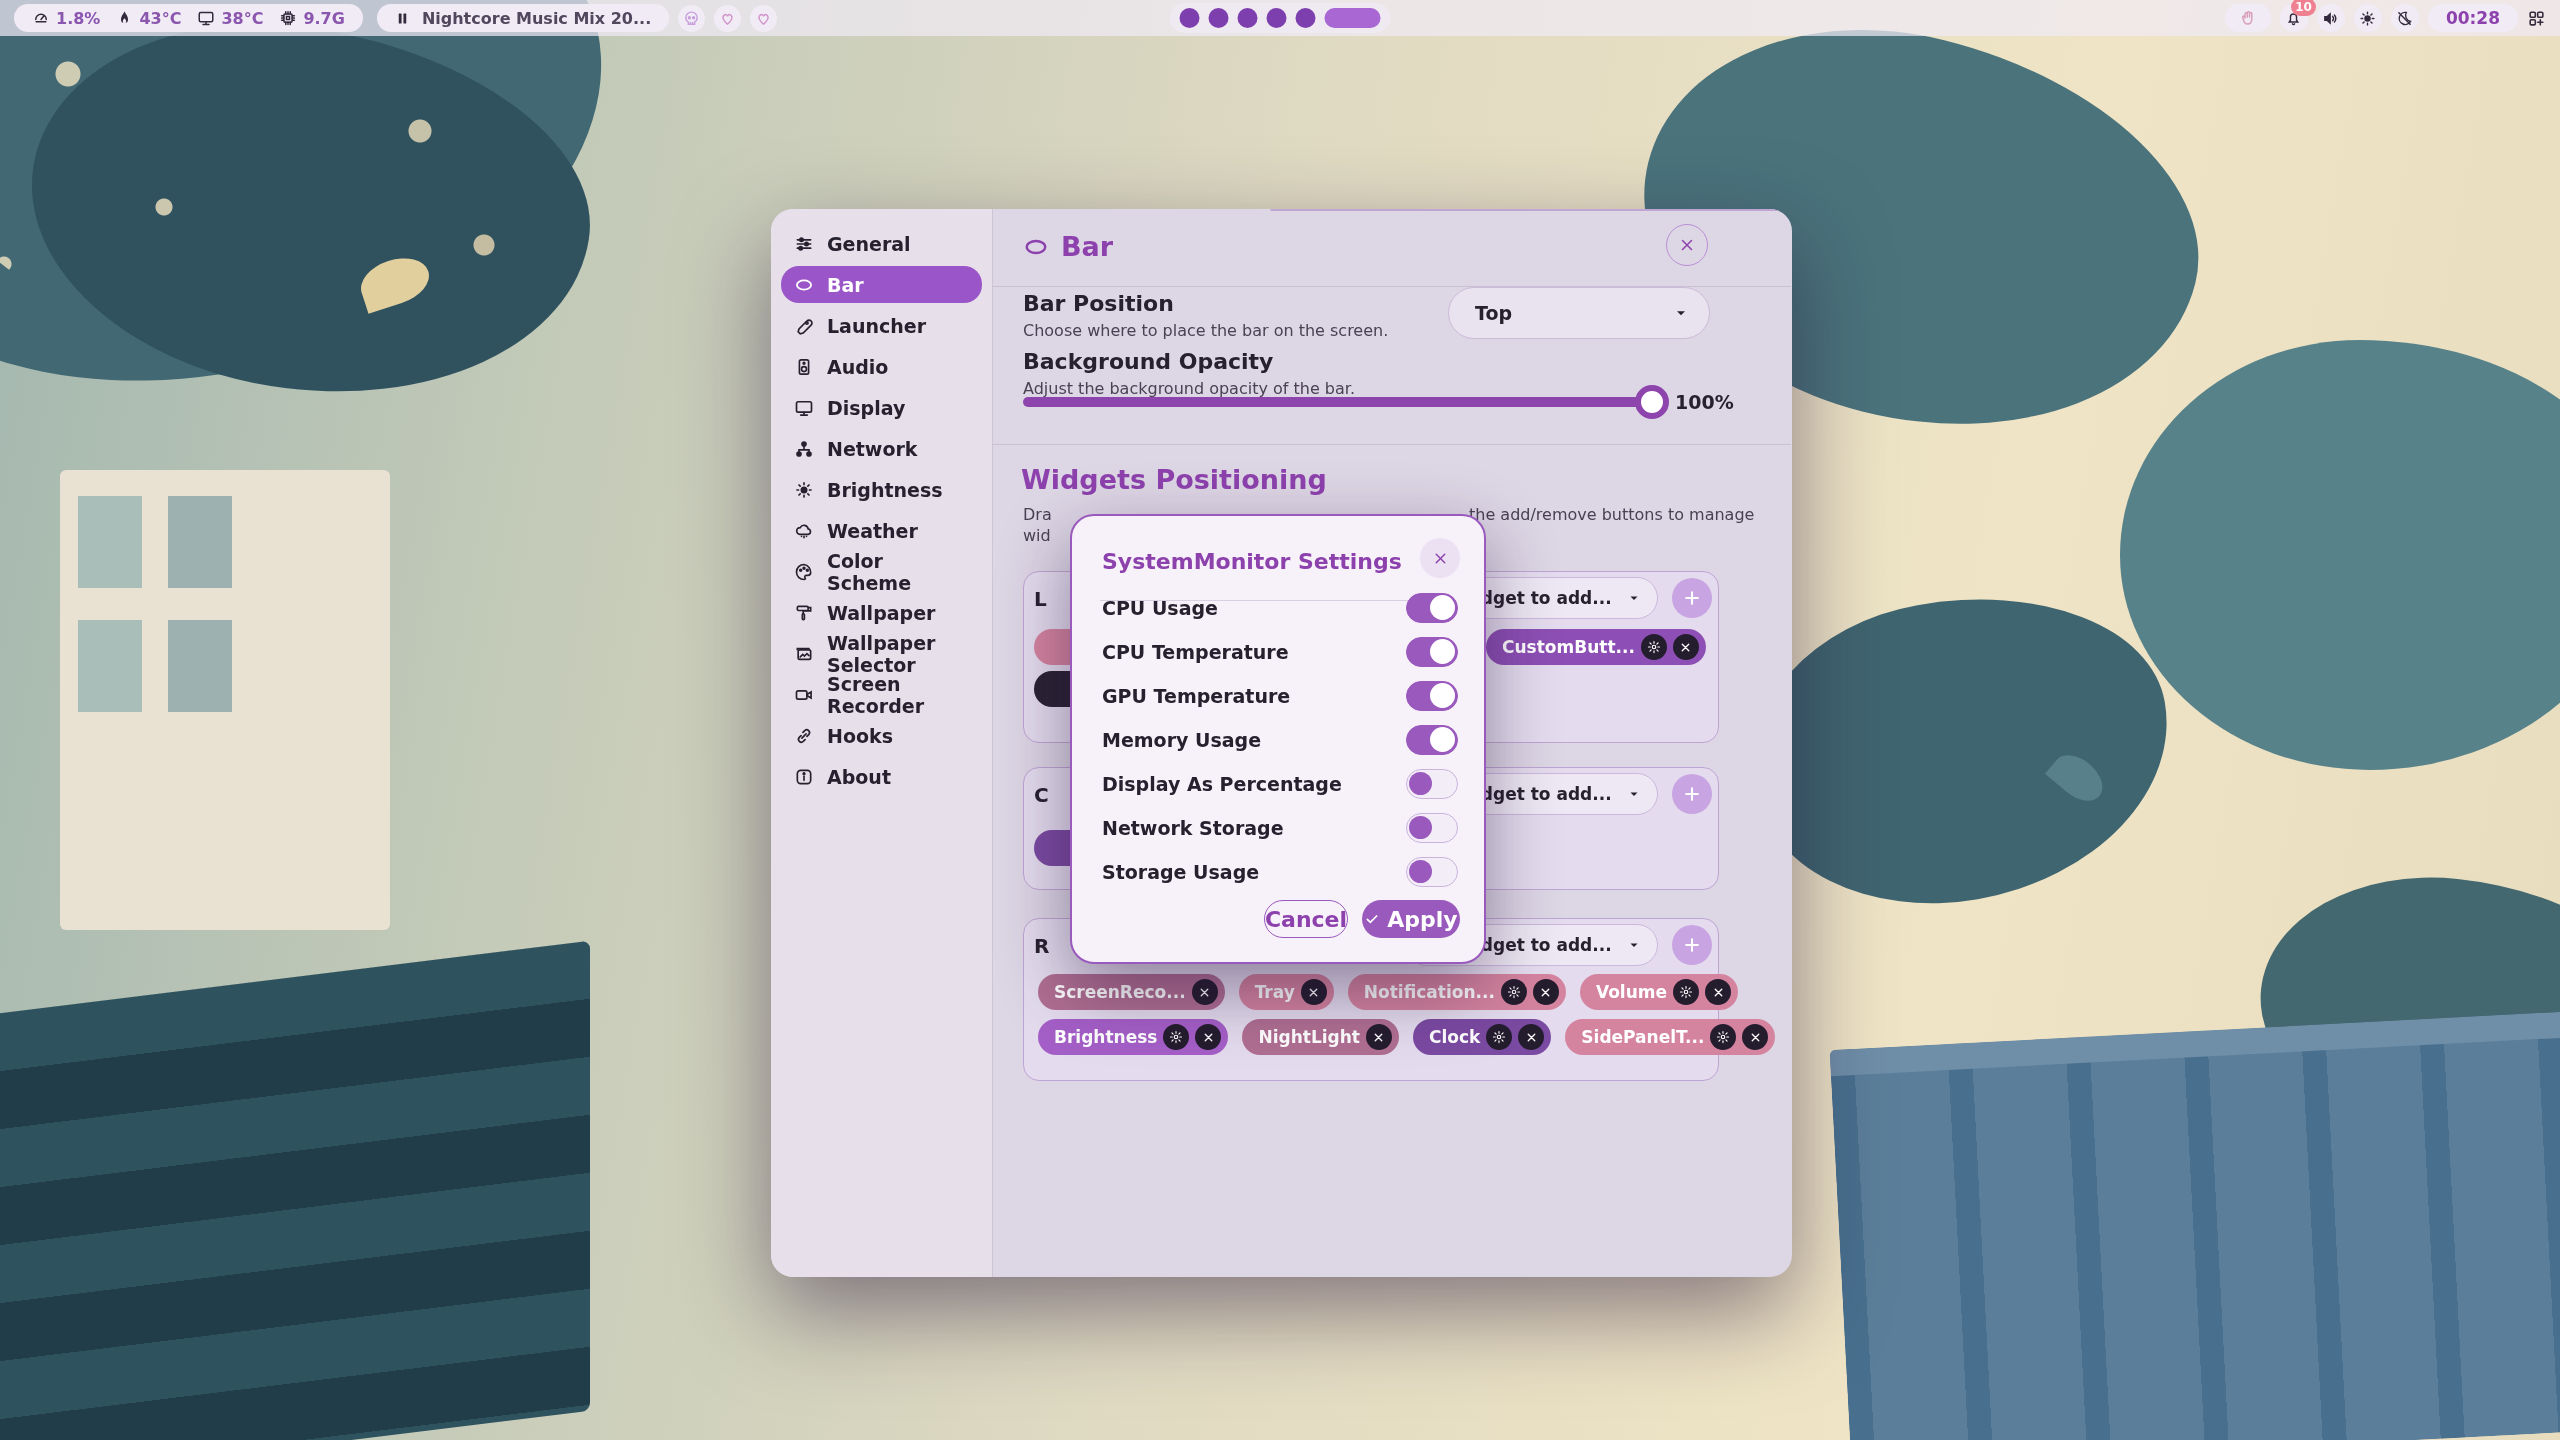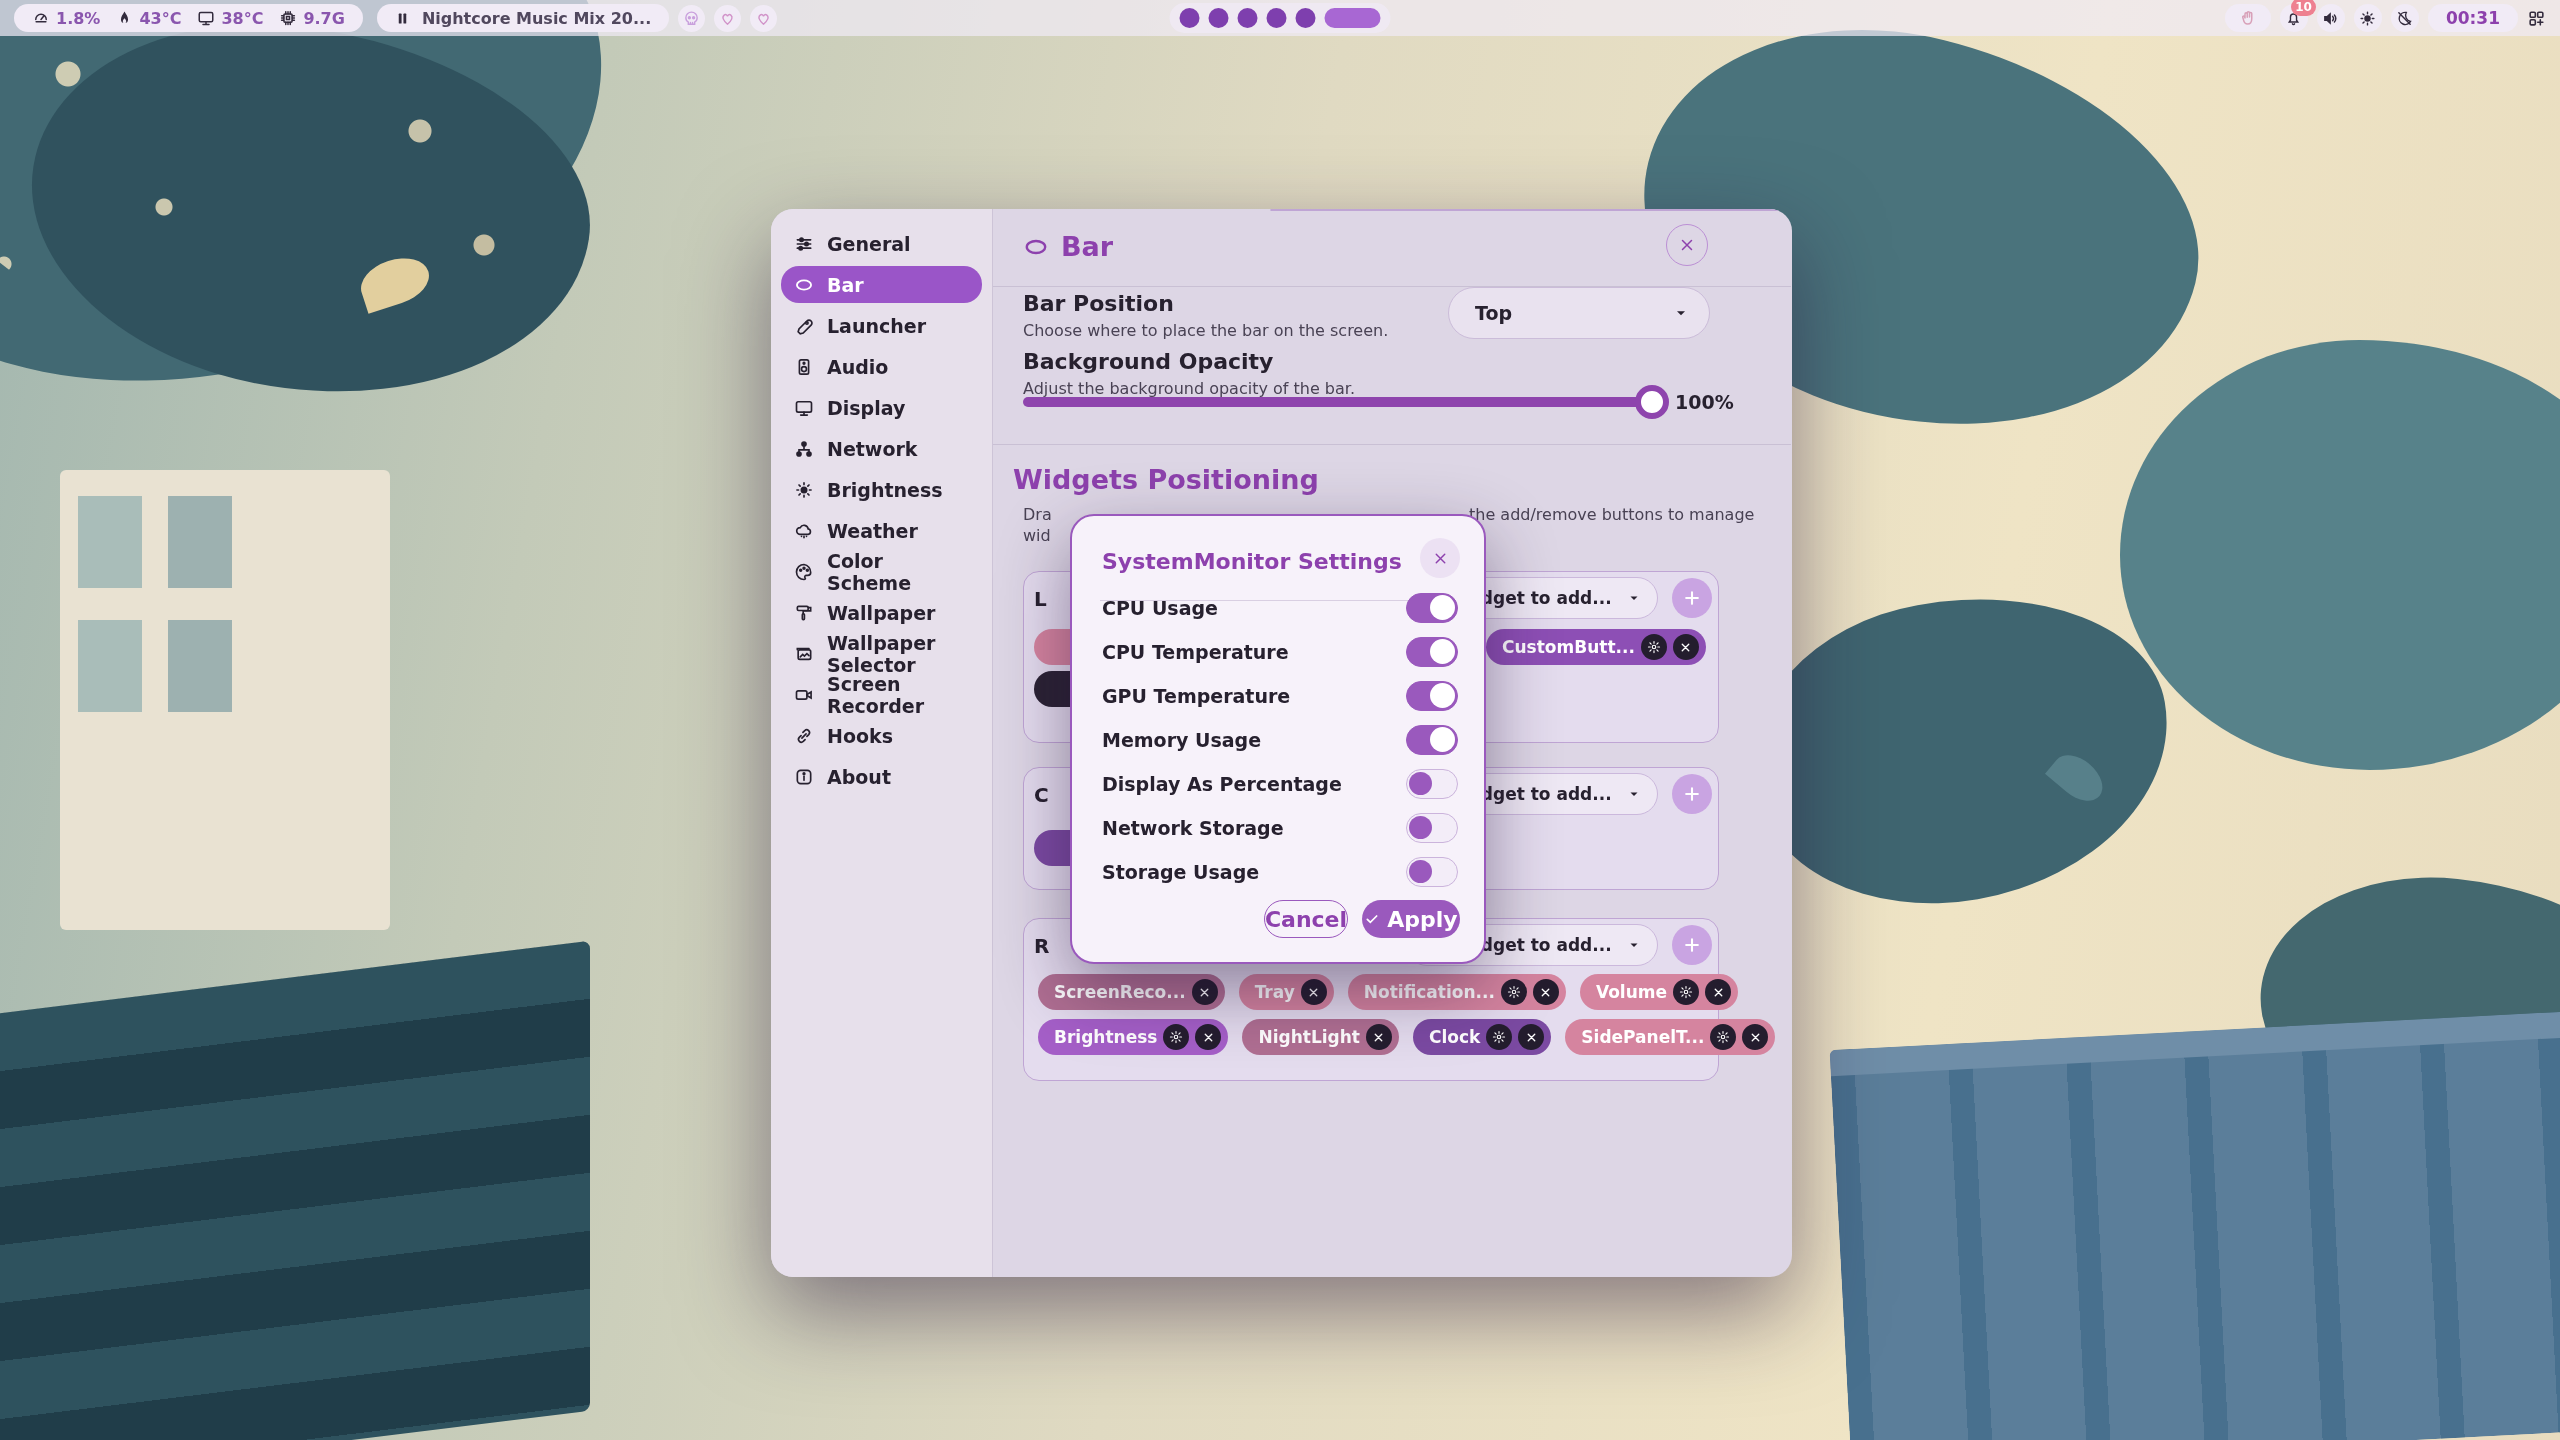--- a/index.html
+++ b/index.html
@@ -210,21 +210,21 @@
             <path d="M12 3v2.2M12 18.8V21M3 12h2.2M18.8 12H21M5.6 5.6l1.6 1.6M16.8 16.8l1.6 1.6M5.6 18.4l1.6-1.6M16.8 7.2l1.6-1.6"></path>
           </svg>
       </div>
       <div class="tb-ico">
         <svg width="17" height="17" viewBox="0 0 24 24" fill="none" stroke="currentColor" stroke-width="2" stroke-linecap="round">
             <path d="M14.5 3.5a8.5 8.5 0 1 0 6 12.5 8.5 8.5 0 0 1-6-12.5Z"></path>
             <path d="M4 4l16 16"></path>
           </svg>
       </div>
       <div class="pill time-pill">
-        <span>00:31</span>
+        <span>00:28</span>
       </div>
       <div style="color:#332b3d;display:flex;align-items:center;">
         <svg width="19" height="19" viewBox="0 0 24 24" fill="none" stroke="currentColor" stroke-width="2" stroke-linecap="round">
             <rect x="4" y="4" width="6.5" height="6.5" rx="1.5"></rect>
             <rect x="13.5" y="4" width="6.5" height="6.5" rx="1.5"></rect>
             <rect x="4" y="13.5" width="6.5" height="6.5" rx="1.5"></rect>
             <path d="M16.8 13.5v6.5M13.5 16.8H20"></path>
           </svg>
       </div>
     </div>
@@ -367,21 +367,21 @@
       </div>
 
       <div class="c-abs lbl" style="left:30px;top:140px;">Background Opacity</div>
       <div class="c-abs desc" style="left:30px;top:170px;">Adjust the background opacity of the bar.</div>
       <div class="slider-track" style="left:30px;top:188px;width:632px;"></div>
       <div class="slider-knob" style="left:642px;top:176px;"></div>
       <div class="c-abs" style="left:682px;top:182px;font-size:19px;font-weight:bold;color:#27212f;">100%</div>
 
       <div class="divider" style="left:0;top:235px;width:798px;"></div>
 
-      <div class="c-abs h2-purple" style="left:20px;top:255px;text-align:right;">Widgets Positioning</div>
+      <div class="c-abs h2-purple" style="left:28px;top:255px;text-align:right;">Widgets Positioning</div>
       <div class="c-abs desc" style="left:30px;top:296px;">Dra</div>
       <div class="c-abs desc" style="left:476px;top:296px;">the add/remove buttons to manage</div>
       <div class="c-abs desc" style="left:30px;top:317px;">wid</div>
 
       <div class="group" style="left:277px;"> </div>
       <div class="group" style="left:30px;top:362px;height:172px;width:696px;">
         <div class="g-head" style="top:15px;">L</div>
         <div class="dropdown g-dd" style="top:5px;">
           <span>idget to add...</span>
           <svg class="dd-caret" width="14" height="14" viewBox="0 0 24 24" fill="#27212f">

